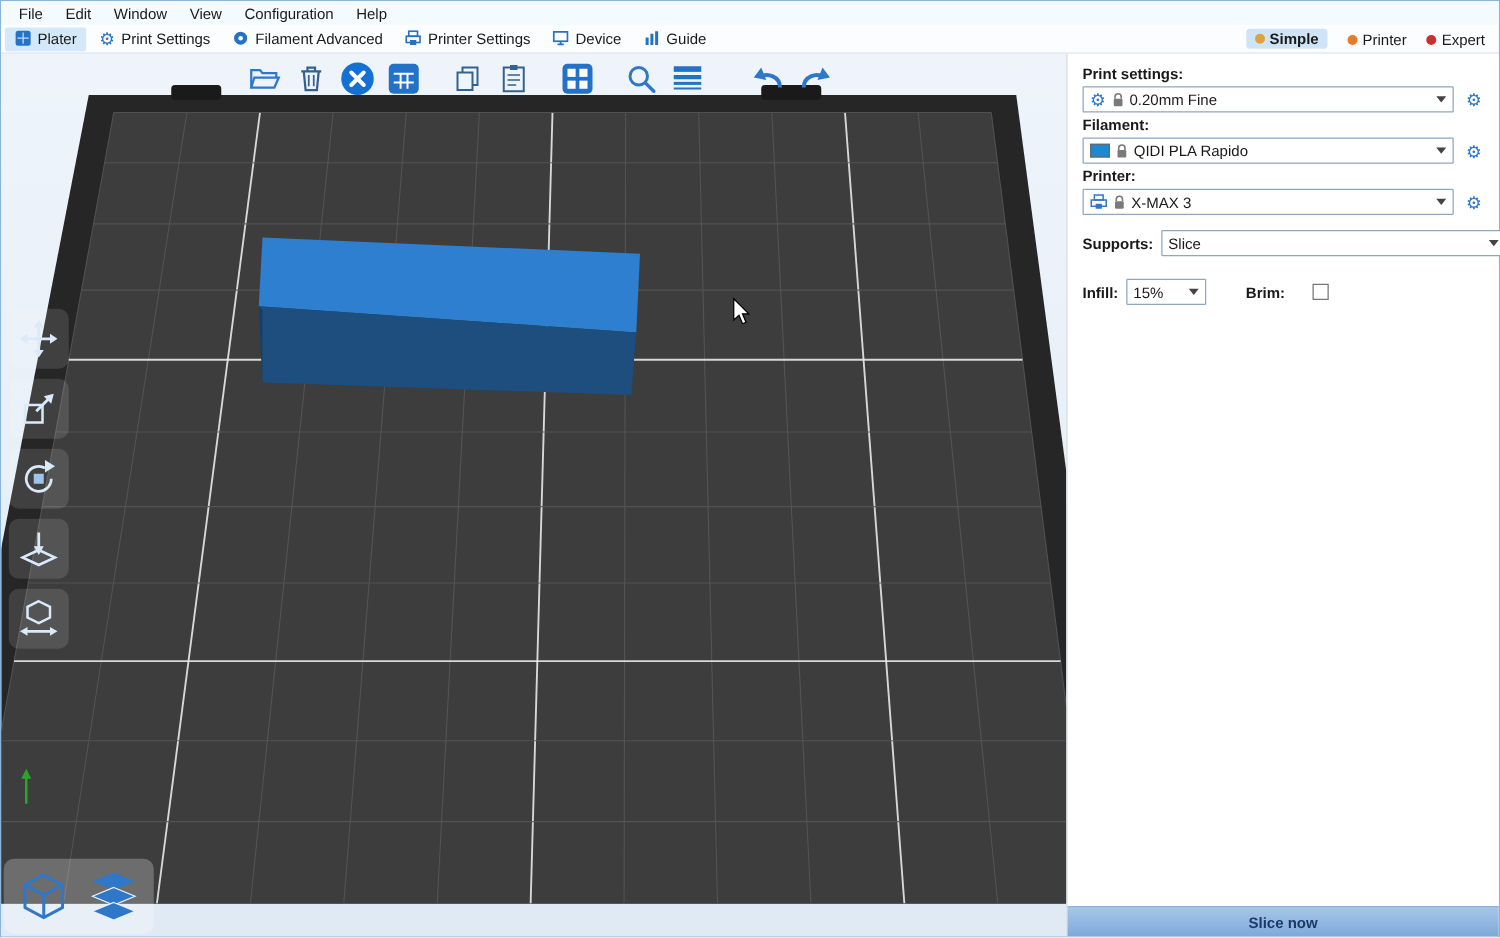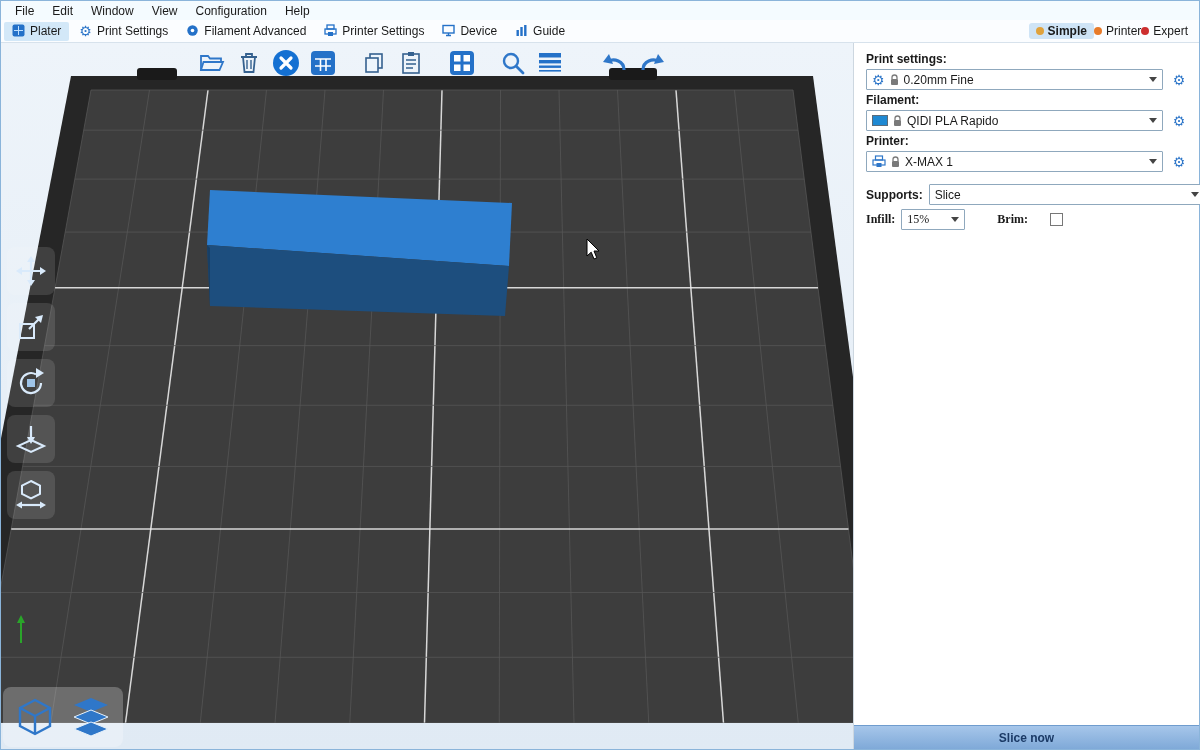--- a/index.html
+++ b/index.html
@@ -14,21 +14,21 @@
   .win-btn { width:40px; height:100%; display:flex; align-items:center; justify-content:center; color:#333; font-size:13px; cursor:default; }
 
   
   .menubar { height:19px; background:#f4fbff; display:flex; align-items:center; padding-left:5px; flex:0 0 auto; }
   .menu-item { padding:0 9px; }
 
   
   .tabbar { height:23px; background:#fbfdff; border-bottom:1px solid #d7e2ec; display:flex; align-items:center; padding:0 3px; gap:2px; flex:0 0 auto; }
   .tab { display:flex; align-items:center; gap:5px; padding:2px 8px 3px 8px; border-radius:2px; white-space:nowrap; }
   .tab.selected { background:#d3e8f8;text-align:right; }
-  .modes { margin-left:auto; display:flex; align-items:center; gap:0; padding-right:8px; }
+  .modes { margin-left:auto; display:flex; align-items:flex-end; gap:16px; padding-right:8px; }
   .mode { display:flex; align-items:center; gap:4px; }
   .mode.selected { background:#cfe4f6; padding:1px 7px; border-radius:3px; font-weight:bold; }
   .dot { width:8px; height:8px; border-radius:50%; display:inline-block; }
 
   
   .main { flex:1; display:flex; min-height:0; }
   .viewport { position:relative; width:852px; background:linear-gradient(#eef4fa,#e0eaf4); overflow:hidden; flex:0 0 auto; }
   .scene { position:absolute; inset:0; display:block; }
 
   
@@ -48,21 +48,21 @@
   .sidebar { width:346px; background:#fff; border-left:1px solid #cdd7e0; display:flex; flex-direction:column; padding:6px 10px 0 12px; }
   .sb-label { font-weight:bold; margin:3px 0 3px; }
   .row { display:flex; align-items:center; gap:6px; }
   .combo { flex:1; height:21px; border:1px solid #8fa8bd; background:#fff; display:flex; align-items:center; padding:0 5px; gap:5px; border-radius:1px; }
   .combo-text { flex:1; white-space:nowrap; overflow:hidden; }
   .chev { width:0; height:0; border-left:4px solid transparent; border-right:4px solid transparent; border-top:5px solid #444; }
   .gear-glyph { color:#2f77c9; font-size:14px; line-height:1; }
   .gear-btn { width:20px; text-align:center; }
   .swatch { width:16px; height:11px; border:1px solid #5a6b7a; flex:0 0 auto; }
   .supports-row { margin-top:12px; }
-  .infill-row { margin-top:4px;font-family:Liberation Serif, serif; }
+  .infill-row { margin-top:18px; }
   .combo.small { flex:0 0 64px; }
   .combo.supports { flex:0 0 276px; }
   .brim-wrap { display:flex; align-items:center; gap:22px; margin-left:26px; }
   .checkbox { width:13px; height:13px; border:1px solid #777; background:#fff; }
   .sb-spacer { flex:1; }
   .slice-btn { margin:0 -10px 0 -12px; height:24px; background:linear-gradient(#a6c6ea,#7fa9d8); display:flex; align-items:center; justify-content:center; font-weight:bold; color:#1b3a66; border-top:1px solid #6f9cce; }
 </style>
 </head>
 <body>
 
@@ -364,21 +364,21 @@
         <div class="combo">
           <svg width="14" height="13" viewBox="0 0 14 13">
             <rect x="3.5" y="1" width="7" height="4" fill="none" stroke="#2f77c9" stroke-width="1.2"></rect>
             <rect x="1" y="5" width="12" height="5" fill="none" stroke="#2f77c9" stroke-width="1.2"></rect>
             <rect x="4.5" y="8" width="5" height="4" fill="#2f77c9"></rect>
           </svg>
           <svg width="9" height="12" viewBox="0 0 9 12">
             <path d="M2,5 V3.5 a2.5,2.5 0 0 1 5,0 V5" fill="none" stroke="#7a7a7a" stroke-width="1.3"></path>
             <rect x="1" y="5" width="7" height="6" rx="1" fill="#7a7a7a"></rect>
           </svg>
-          <span class="combo-text">X-MAX 1</span>
+          <span class="combo-text">X-MAX 3</span>
           <span class="chev"></span>
         </div>
         <div class="gear-btn gear-glyph">⚙</div>
       </div>
 
       <div class="row supports-row">
         <span class="sb-label" style="margin:0">Supports:</span>
         <div class="combo supports">
           <span class="combo-text">Slice</span>
           <span class="chev"></span>

